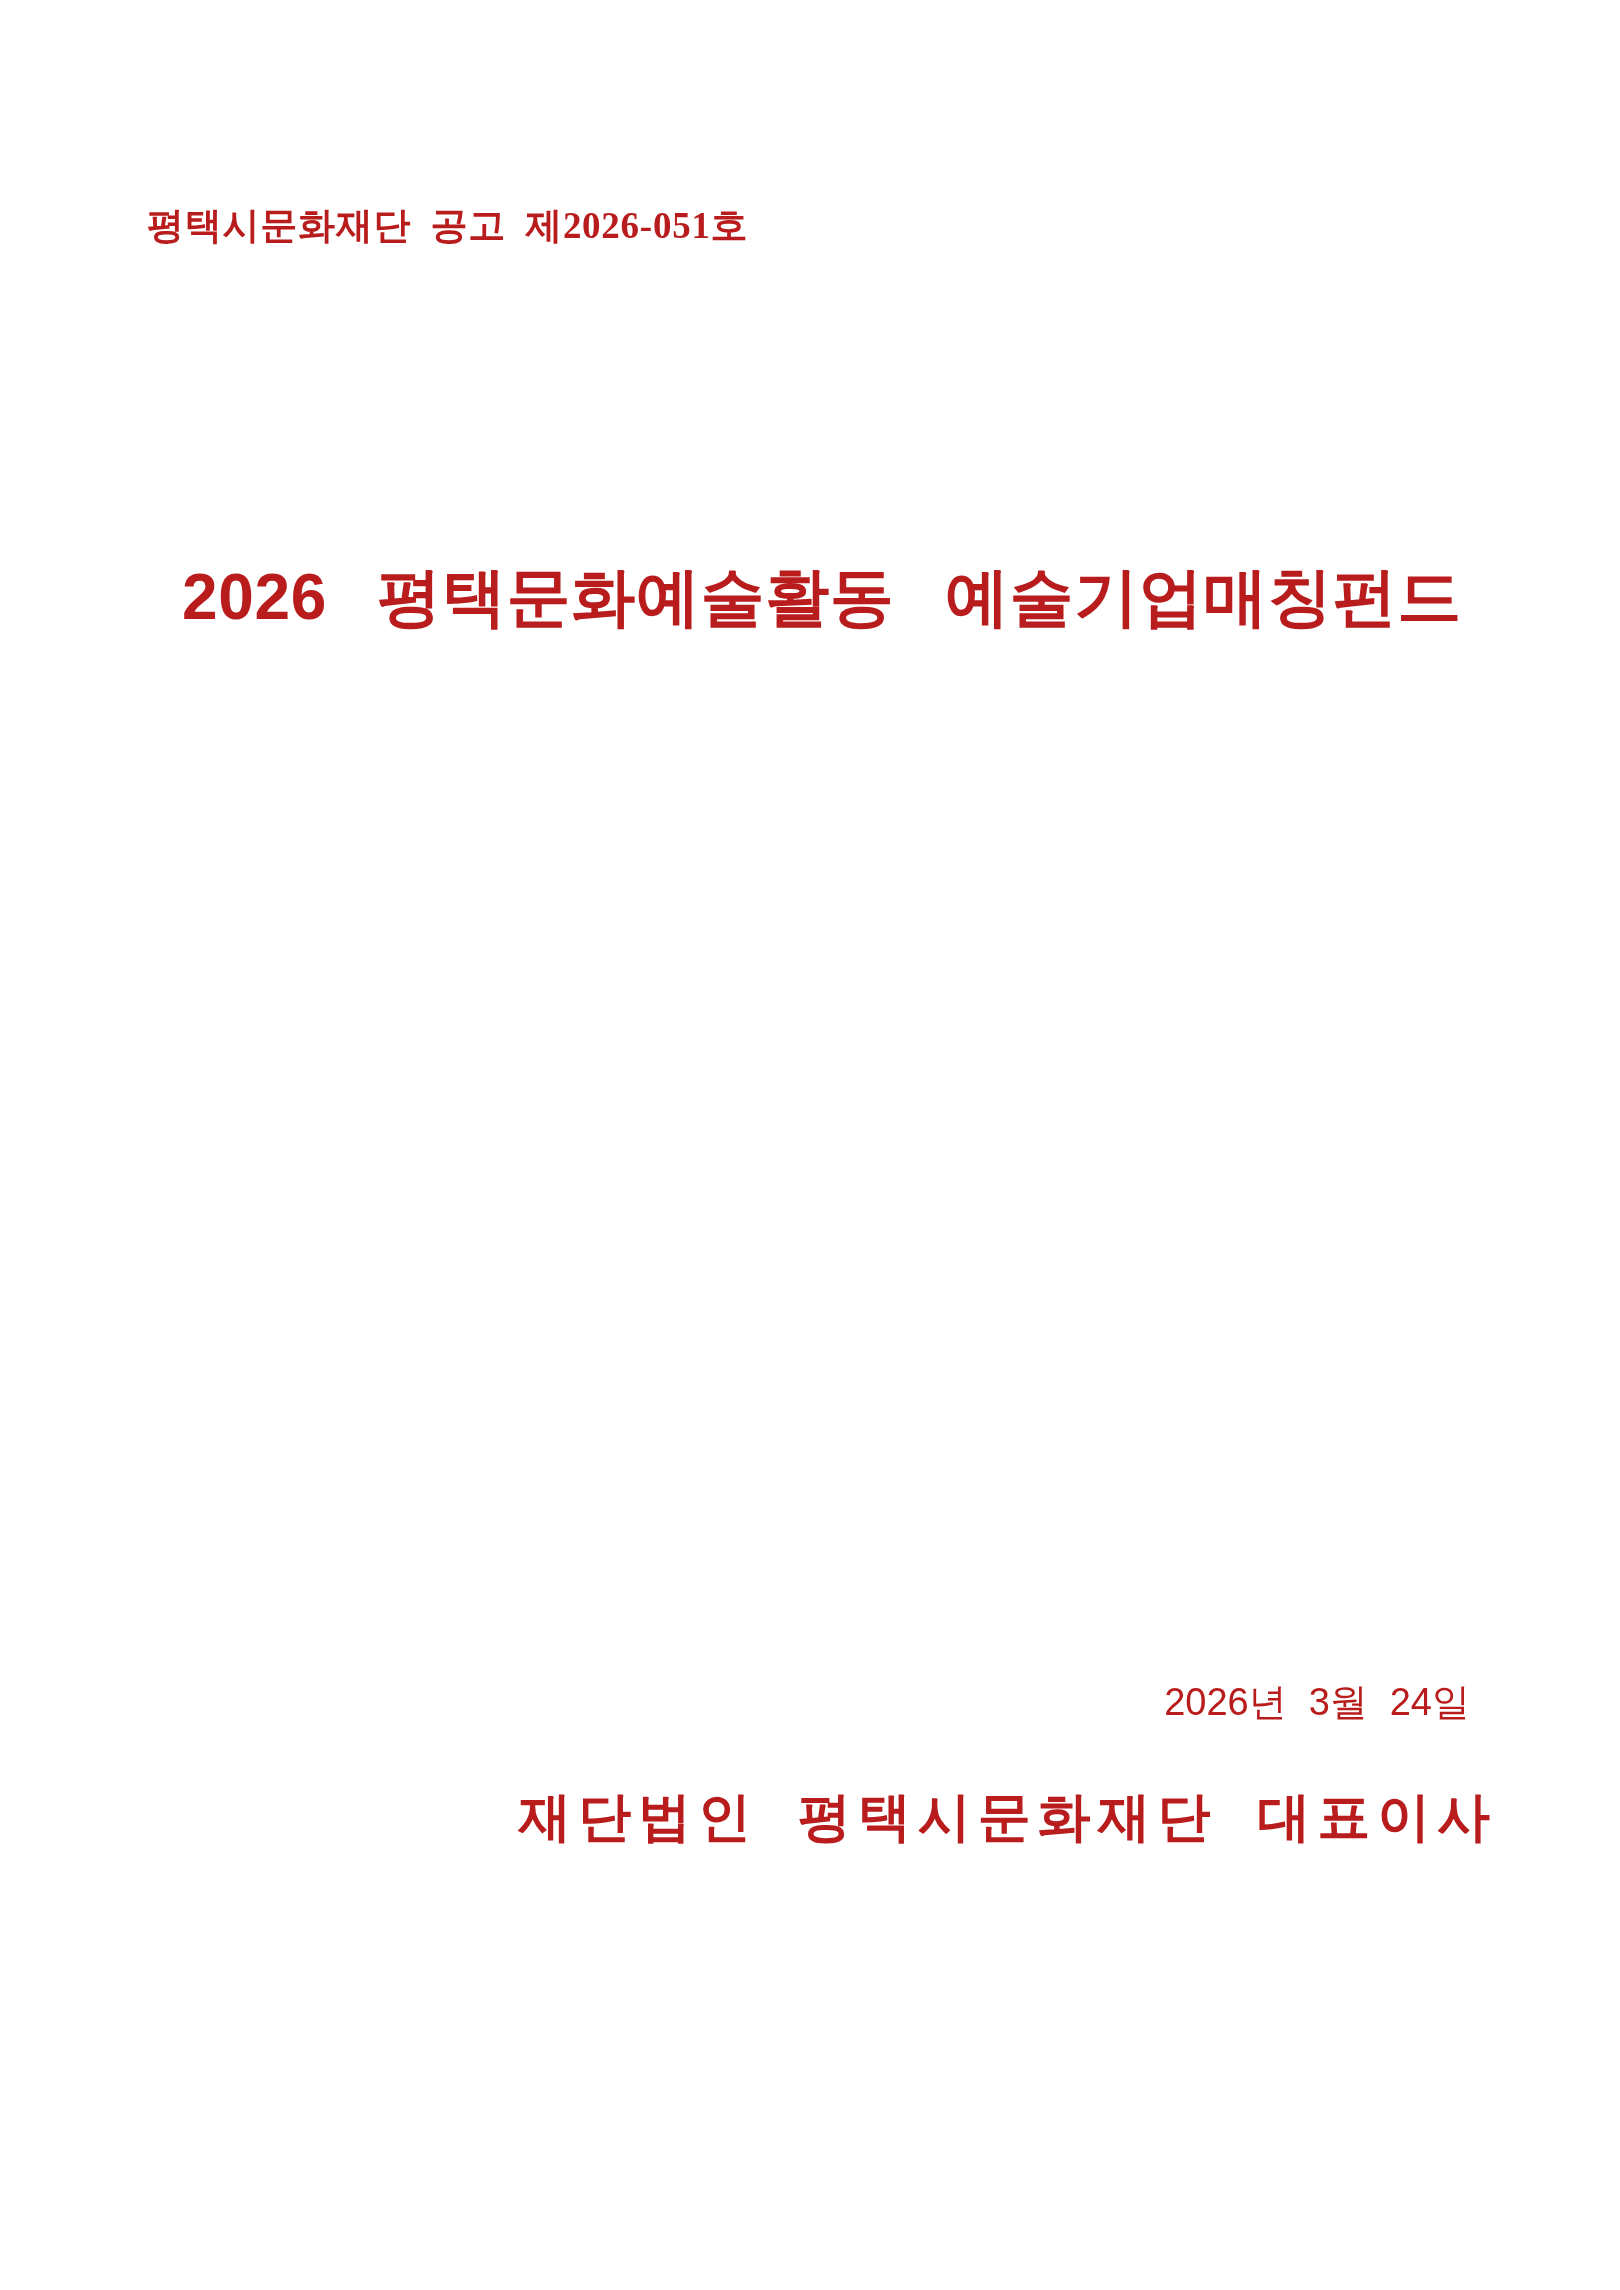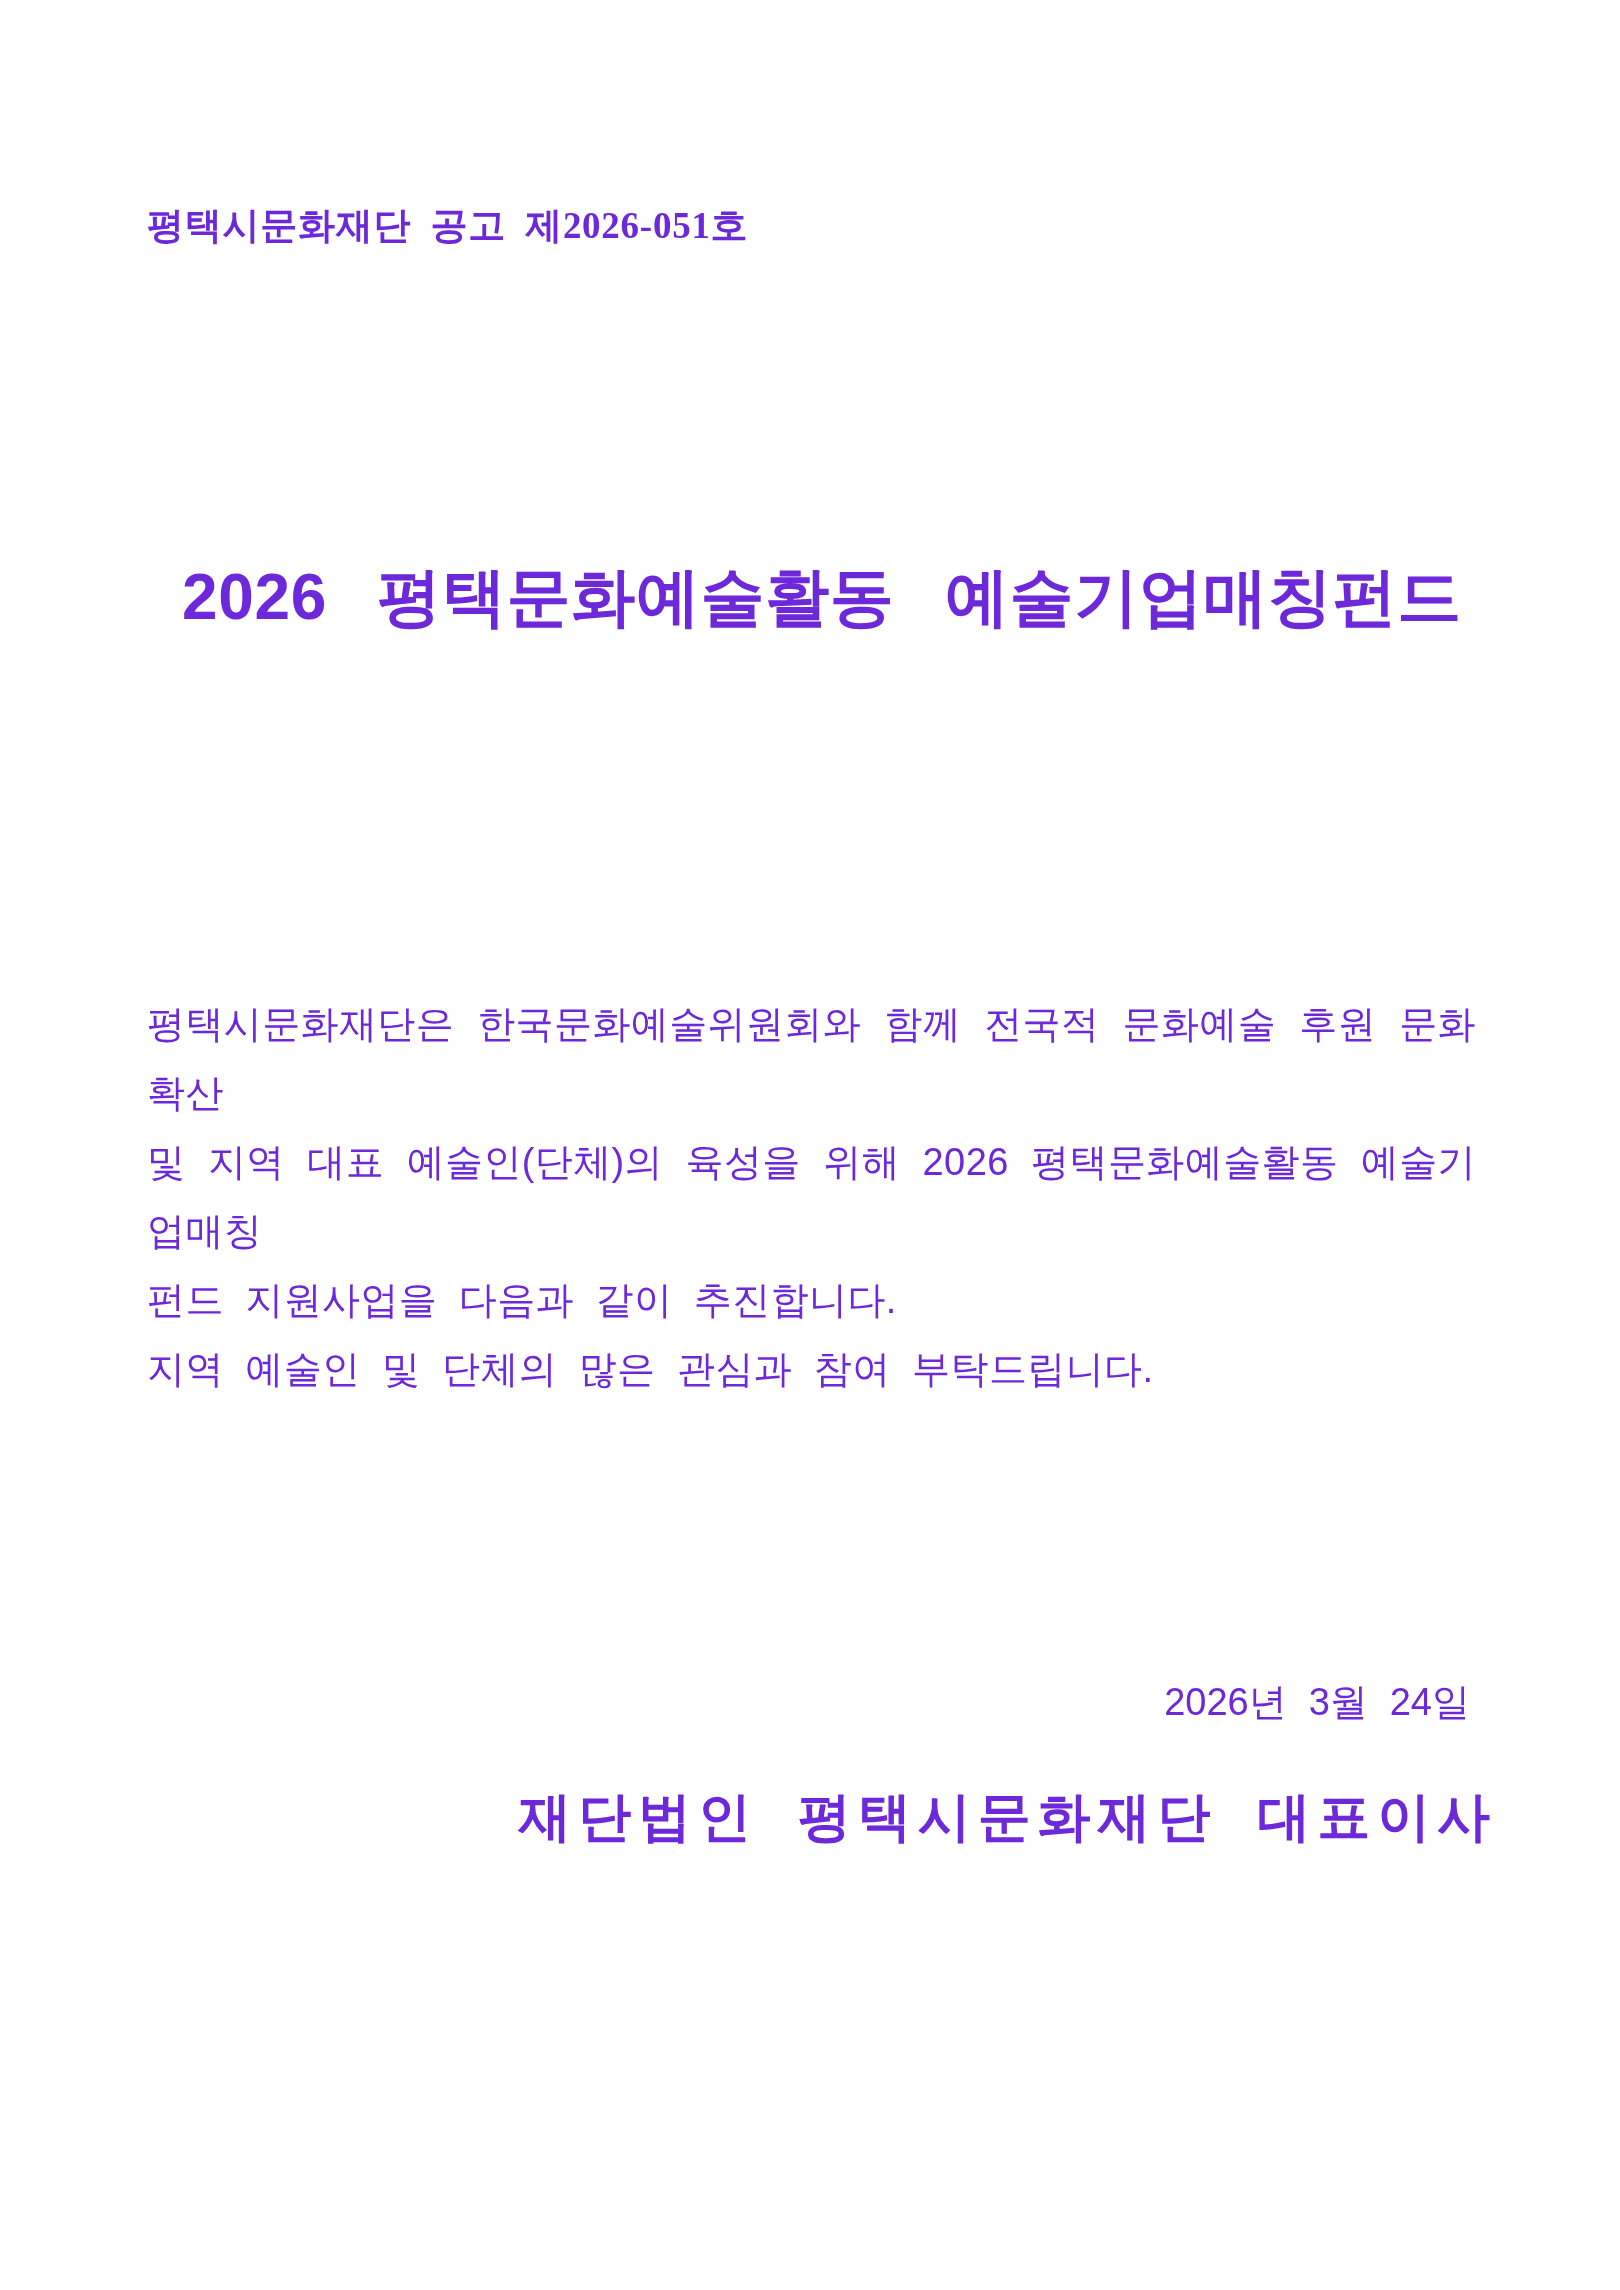--- a/index.html
+++ b/index.html
@@ -5,21 +5,21 @@
   html, body {
     margin: 0;
     padding: 0;
     background: #ffffff;
   }
   .page {
     position: relative;
     width: 1620px;
     height: 2291px;
     background: #ffffff;
-    color: #6d28d9;
+    color: #b91c1c;
     overflow: hidden;
     font-family: "Liberation Sans", sans-serif;
   }
 
   
   .notice-no {
     position: absolute;
     top: 201px;
     left: 147px;
     font-family: "Liberation Serif", serif;
@@ -105,25 +105,19 @@
 <body>
 
 <div class="page">
 
   <div class="notice-no">평택시문화재단 공고 제2026-051호</div>
 
   <div class="title-block">
     <div>2026 평택문화예술활동 예술기업매칭펀드</div>
   </div>
 
-  <div class="body-block">
-    <div class="body-line justified">평택시문화재단은 한국문화예술위원회와 함께 전국적 문화예술 후원 문화 확산</div>
-    <div class="body-line justified">및 지역 대표 예술인(단체)의 육성을 위해 2026 평택문화예술활동 예술기업매칭</div>
-    <div class="body-line left">펀드 지원사업을 다음과 같이 추진합니다.</div>
-    <div class="body-line left">지역 예술인 및 단체의 많은 관심과 참여 부탁드립니다.</div>
-  </div>
 
   <div class="date-line">2026년 3월 24일</div>
 
   <div class="signature-line">재단법인 평택시문화재단 대표이사</div>
 
 </div>
 
 
 </body></html>

